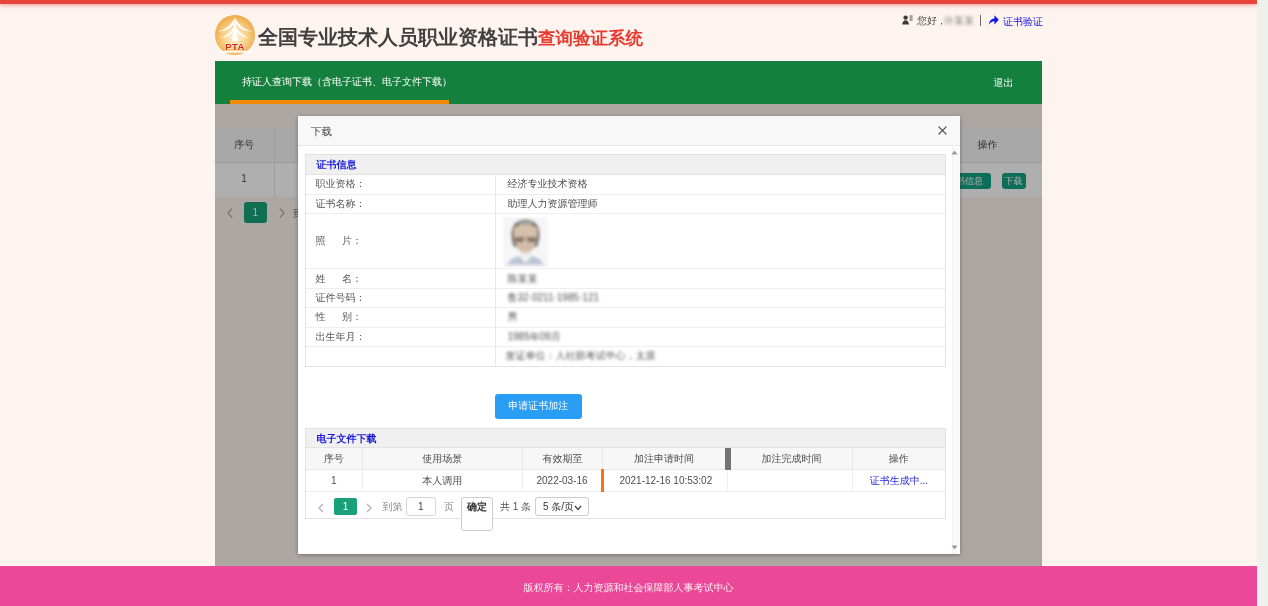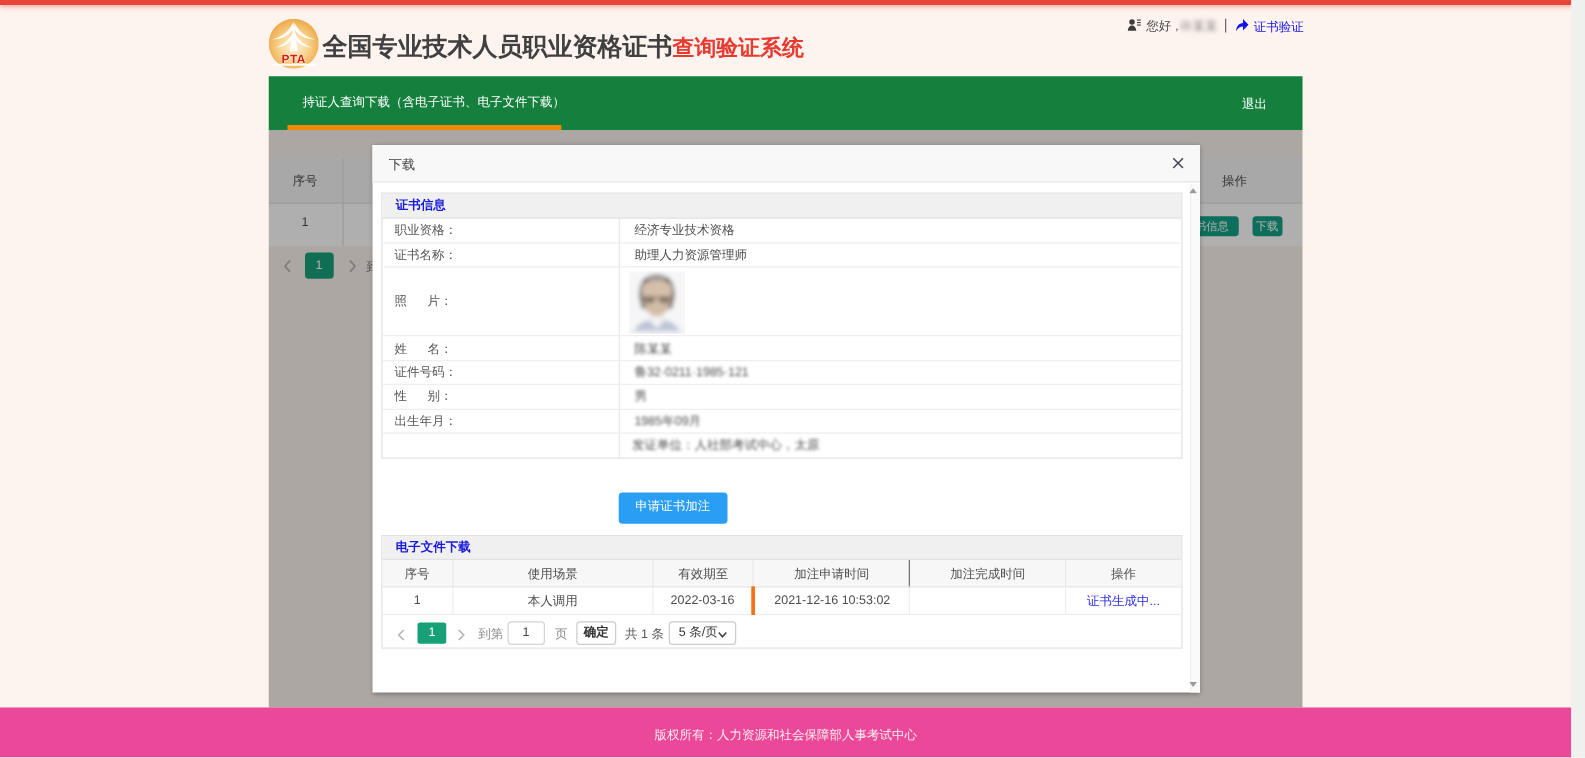--- a/index.html
+++ b/index.html
@@ -164,21 +164,21 @@
     <div class="abs" style="left:197.5px;top:278.7px;width:86.5px;height:24.6px;background:#2a9df4;border-radius:3px;color:#fff;font-size:10px;text-align:center;line-height:24.6px;">申请证书加注</div>
 
     <div class="abs" style="left:7px;top:312.1px;width:641px;border:1px solid #e2e2e2;">
       <div style="height:19.5px;background:#f0f0f0;border-bottom:1px solid #e2e2e2;line-height:19.5px;padding-left:11px;font-size:10px;font-weight:bold;color:#1a1adc;">电子文件下载</div>
       <table style="width:100%;border-collapse:collapse;font-size:10px;color:#4d4d4d;text-align:center;">
         <tbody>
             <tr style="height:21.9px;background:#f7f7f7;">
           <td style="width:56.9px;border-right:1px solid #e8e8e8;border-bottom:1px solid #e8e8e8;">序号</td>
           <td style="width:159.8px;border-right:1px solid #e8e8e8;border-bottom:1px solid #e8e8e8;">使用场景</td>
           <td style="width:80.7px;border-right:1px solid #e8e8e8;border-bottom:1px solid #e8e8e8;">有效期至</td>
-          <td style="width:124.9px;border-right:1px solid #737373;border-bottom:1px solid #e8e8e8;">加注申请时间</td>
+          <td style="width:124.9px;border-right:6px solid #737373;border-bottom:1px solid #e8e8e8;">加注申请时间</td>
           <td style="width:124.9px;border-right:1px solid #e8e8e8;border-bottom:1px solid #e8e8e8;">加注完成时间</td>
           <td style="border-bottom:1px solid #e8e8e8;">操作</td>
         </tr>
         <tr style="height:21.8px;">
           <td style="border-right:1px solid #eee;border-bottom:1px solid #eee;">1</td>
           <td style="border-right:1px solid #eee;border-bottom:1px solid #eee;">本人调用</td>
           <td style="border-right:3px solid #f97316;border-bottom:1px solid #eee;">2022-03-16</td>
           <td style="border-right:1px solid #eee;border-bottom:1px solid #eee;">2021-12-16 10:53:02</td>
           <td style="border-right:1px solid #eee;border-bottom:1px solid #eee;"></td>
           <td style="border-bottom:1px solid #eee;color:#2a2ae0;">证书生成中...</td>
@@ -190,21 +190,21 @@
         <svg class="abs" style="left:11px;top:10.5px;" width="8" height="10" viewBox="0 0 8 10">
             <polyline points="6,1 2,5 6,9" fill="none" stroke="#b5b5b5" stroke-width="1.3"></polyline>
           </svg>
         <div class="abs" style="left:28.5px;top:6px;width:23px;height:17px;background:#18a078;border-radius:2px;color:#fff;text-align:center;line-height:17px;">1</div>
         <svg class="abs" style="left:59px;top:10.5px;" width="8" height="10" viewBox="0 0 8 10">
             <polyline points="2,1 6,5 2,9" fill="none" stroke="#b5b5b5" stroke-width="1.3"></polyline>
           </svg>
         <div class="abs" style="left:77px;top:7.5px;color:#8a8a8a;">到第</div>
         <div class="abs" style="left:100px;top:5px;width:30.5px;height:19px;background:#fff;border:1px solid #d4d4d4;border-radius:3px;text-align:center;line-height:17px;color:#444;">1</div>
         <div class="abs" style="left:138.5px;top:7.5px;color:#8a8a8a;">页</div>
-        <div class="abs" style="left:155.5px;top:5px;width:32px;height:19px;background:#fff;border:1px solid #ccc;border-radius:3px;text-align:center;line-height:17px;color:#333;font-weight:bold;">确定</div>
+        <div class="abs" style="left:155.5px;top:5px;width:32px;height:34px;background:#fff;border:1px solid #ccc;border-radius:3px;text-align:center;line-height:17px;color:#333;font-weight:bold;">确定</div>
         <div class="abs" style="left:194.5px;top:7.5px;color:#555;">共 1 条</div>
         <div class="abs" style="left:229.5px;top:5px;width:53.5px;height:19px;background:#fff;border:1px solid #ccc;border-radius:3px;line-height:17px;color:#333;padding-left:7px;">5 条/页
           <svg style="position:absolute;right:6px;top:7px;" width="8" height="6" viewBox="0 0 8 6">
               <polyline points="1,1 4,4.5 7,1" fill="none" stroke="#444" stroke-width="1.3"></polyline>
             </svg>
         </div>
       </div>
     </div>
   </div>
 

